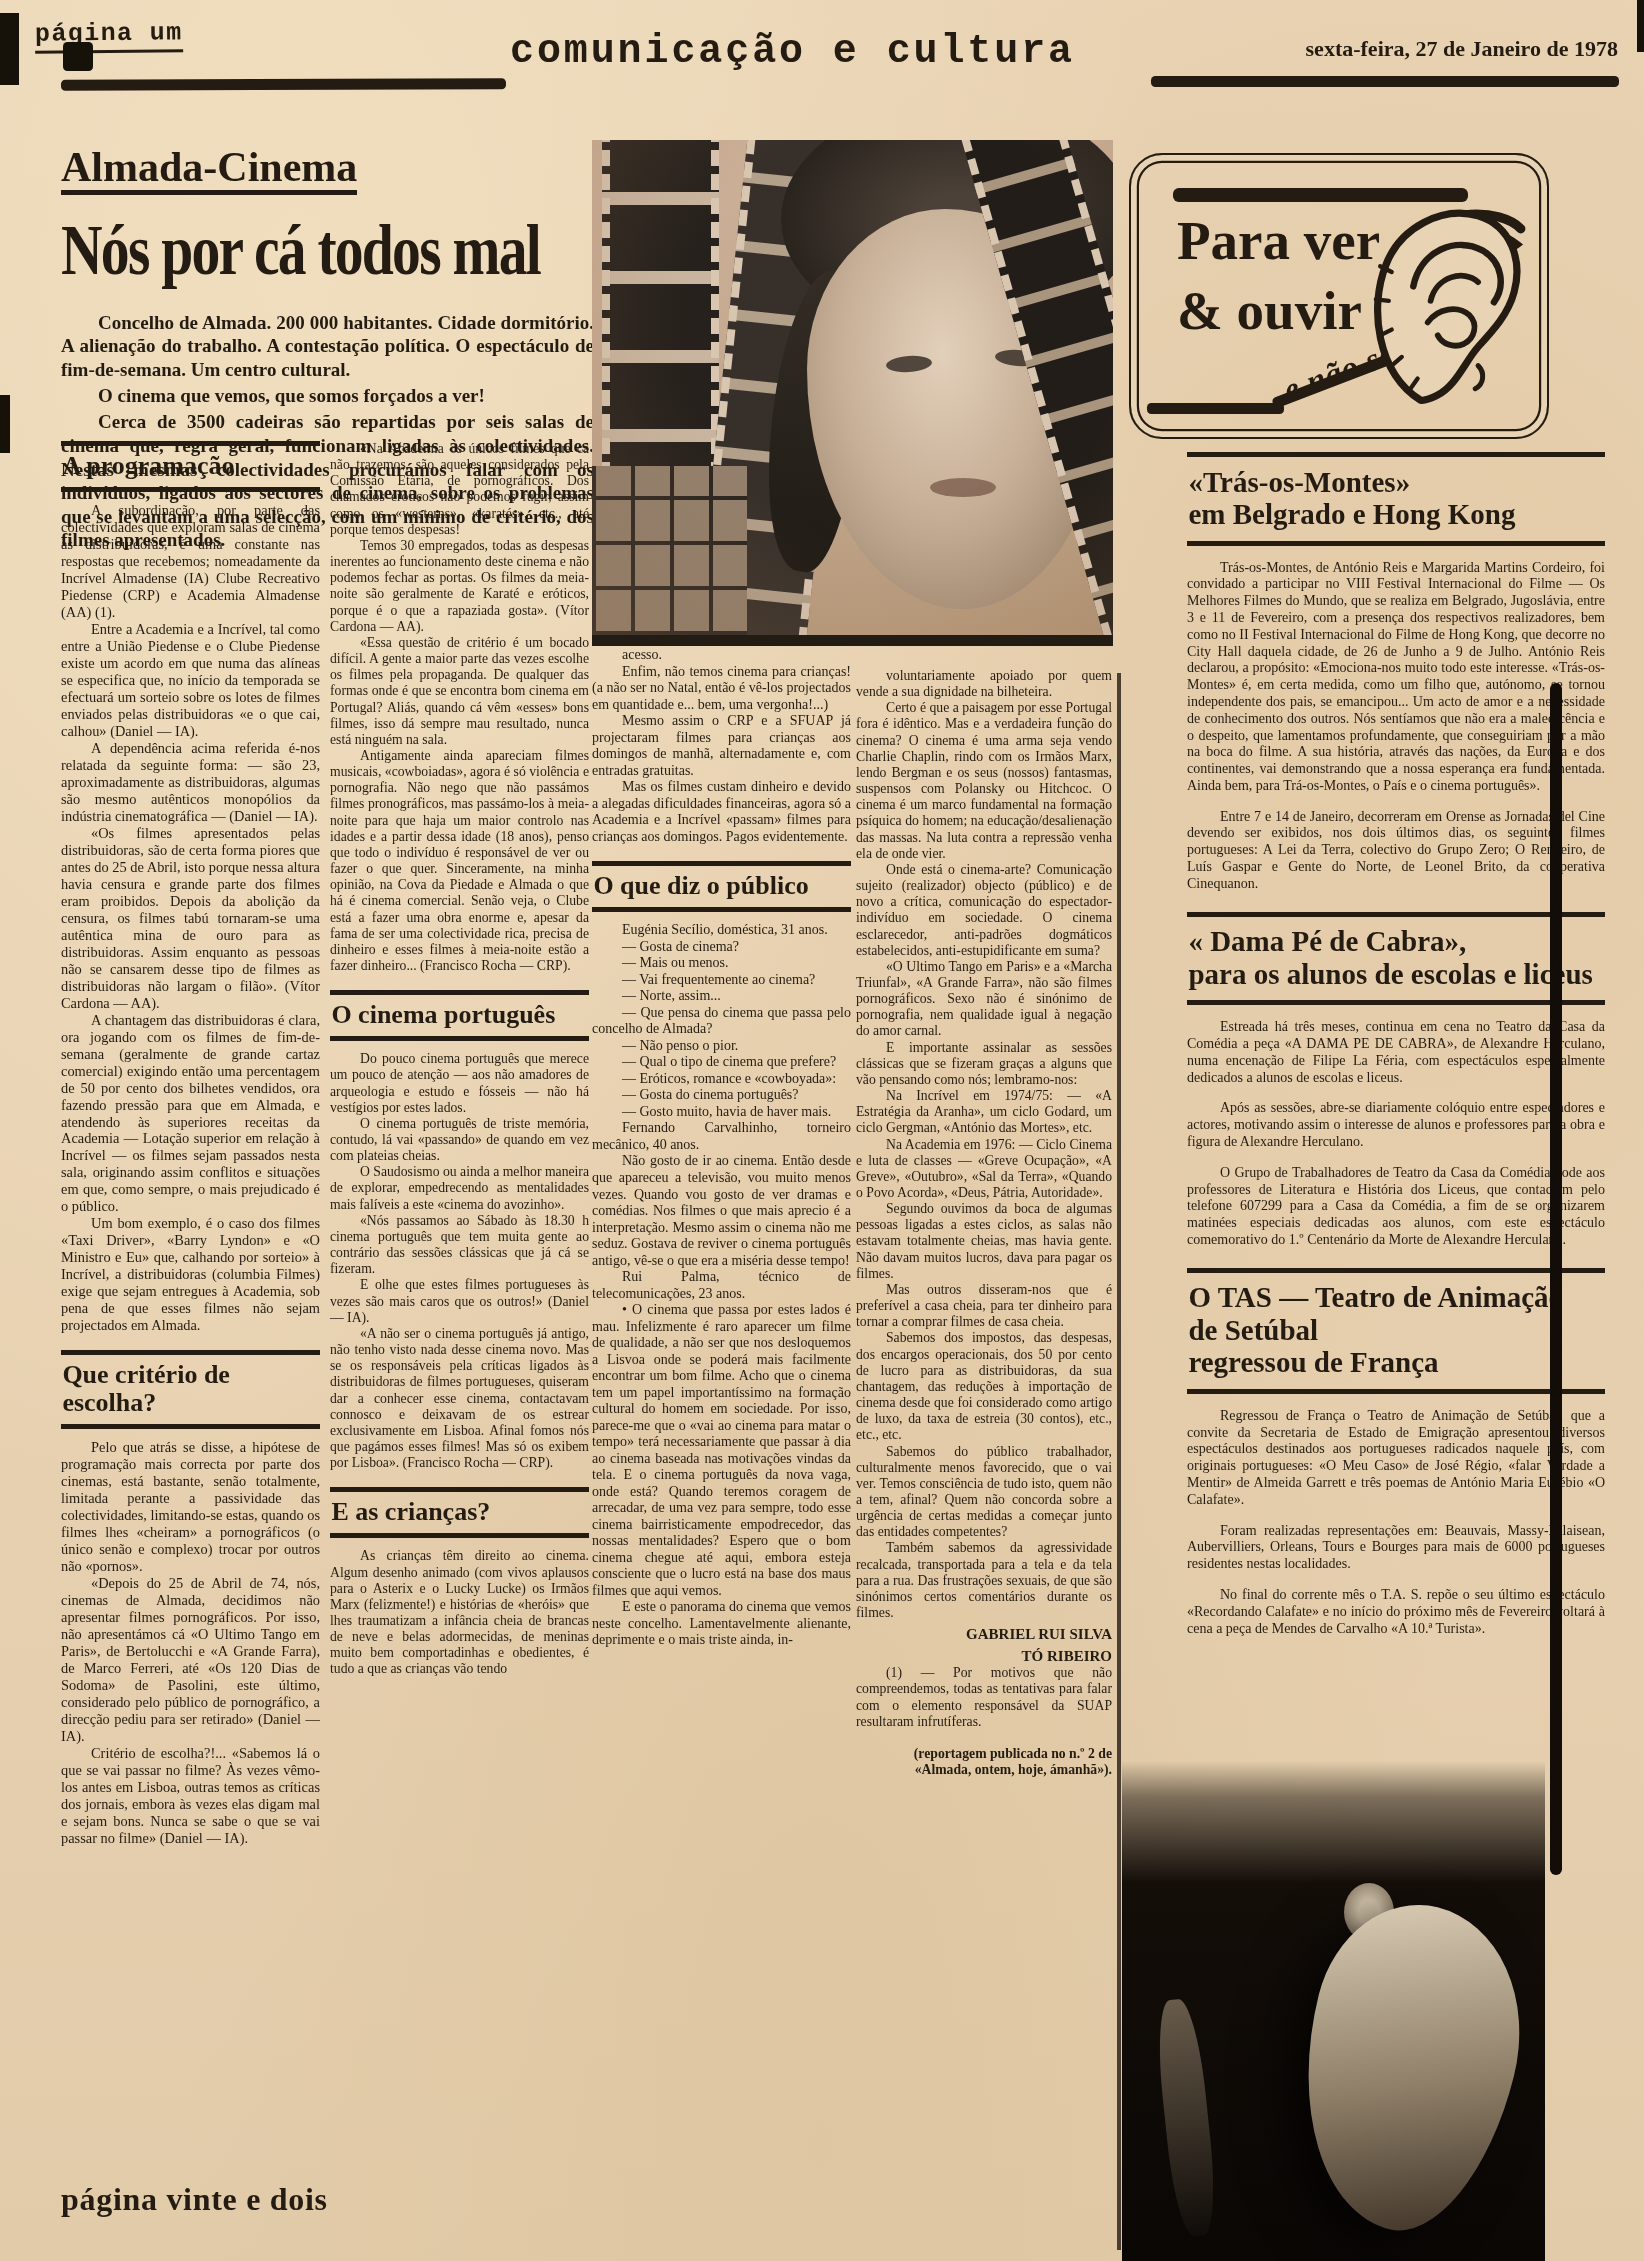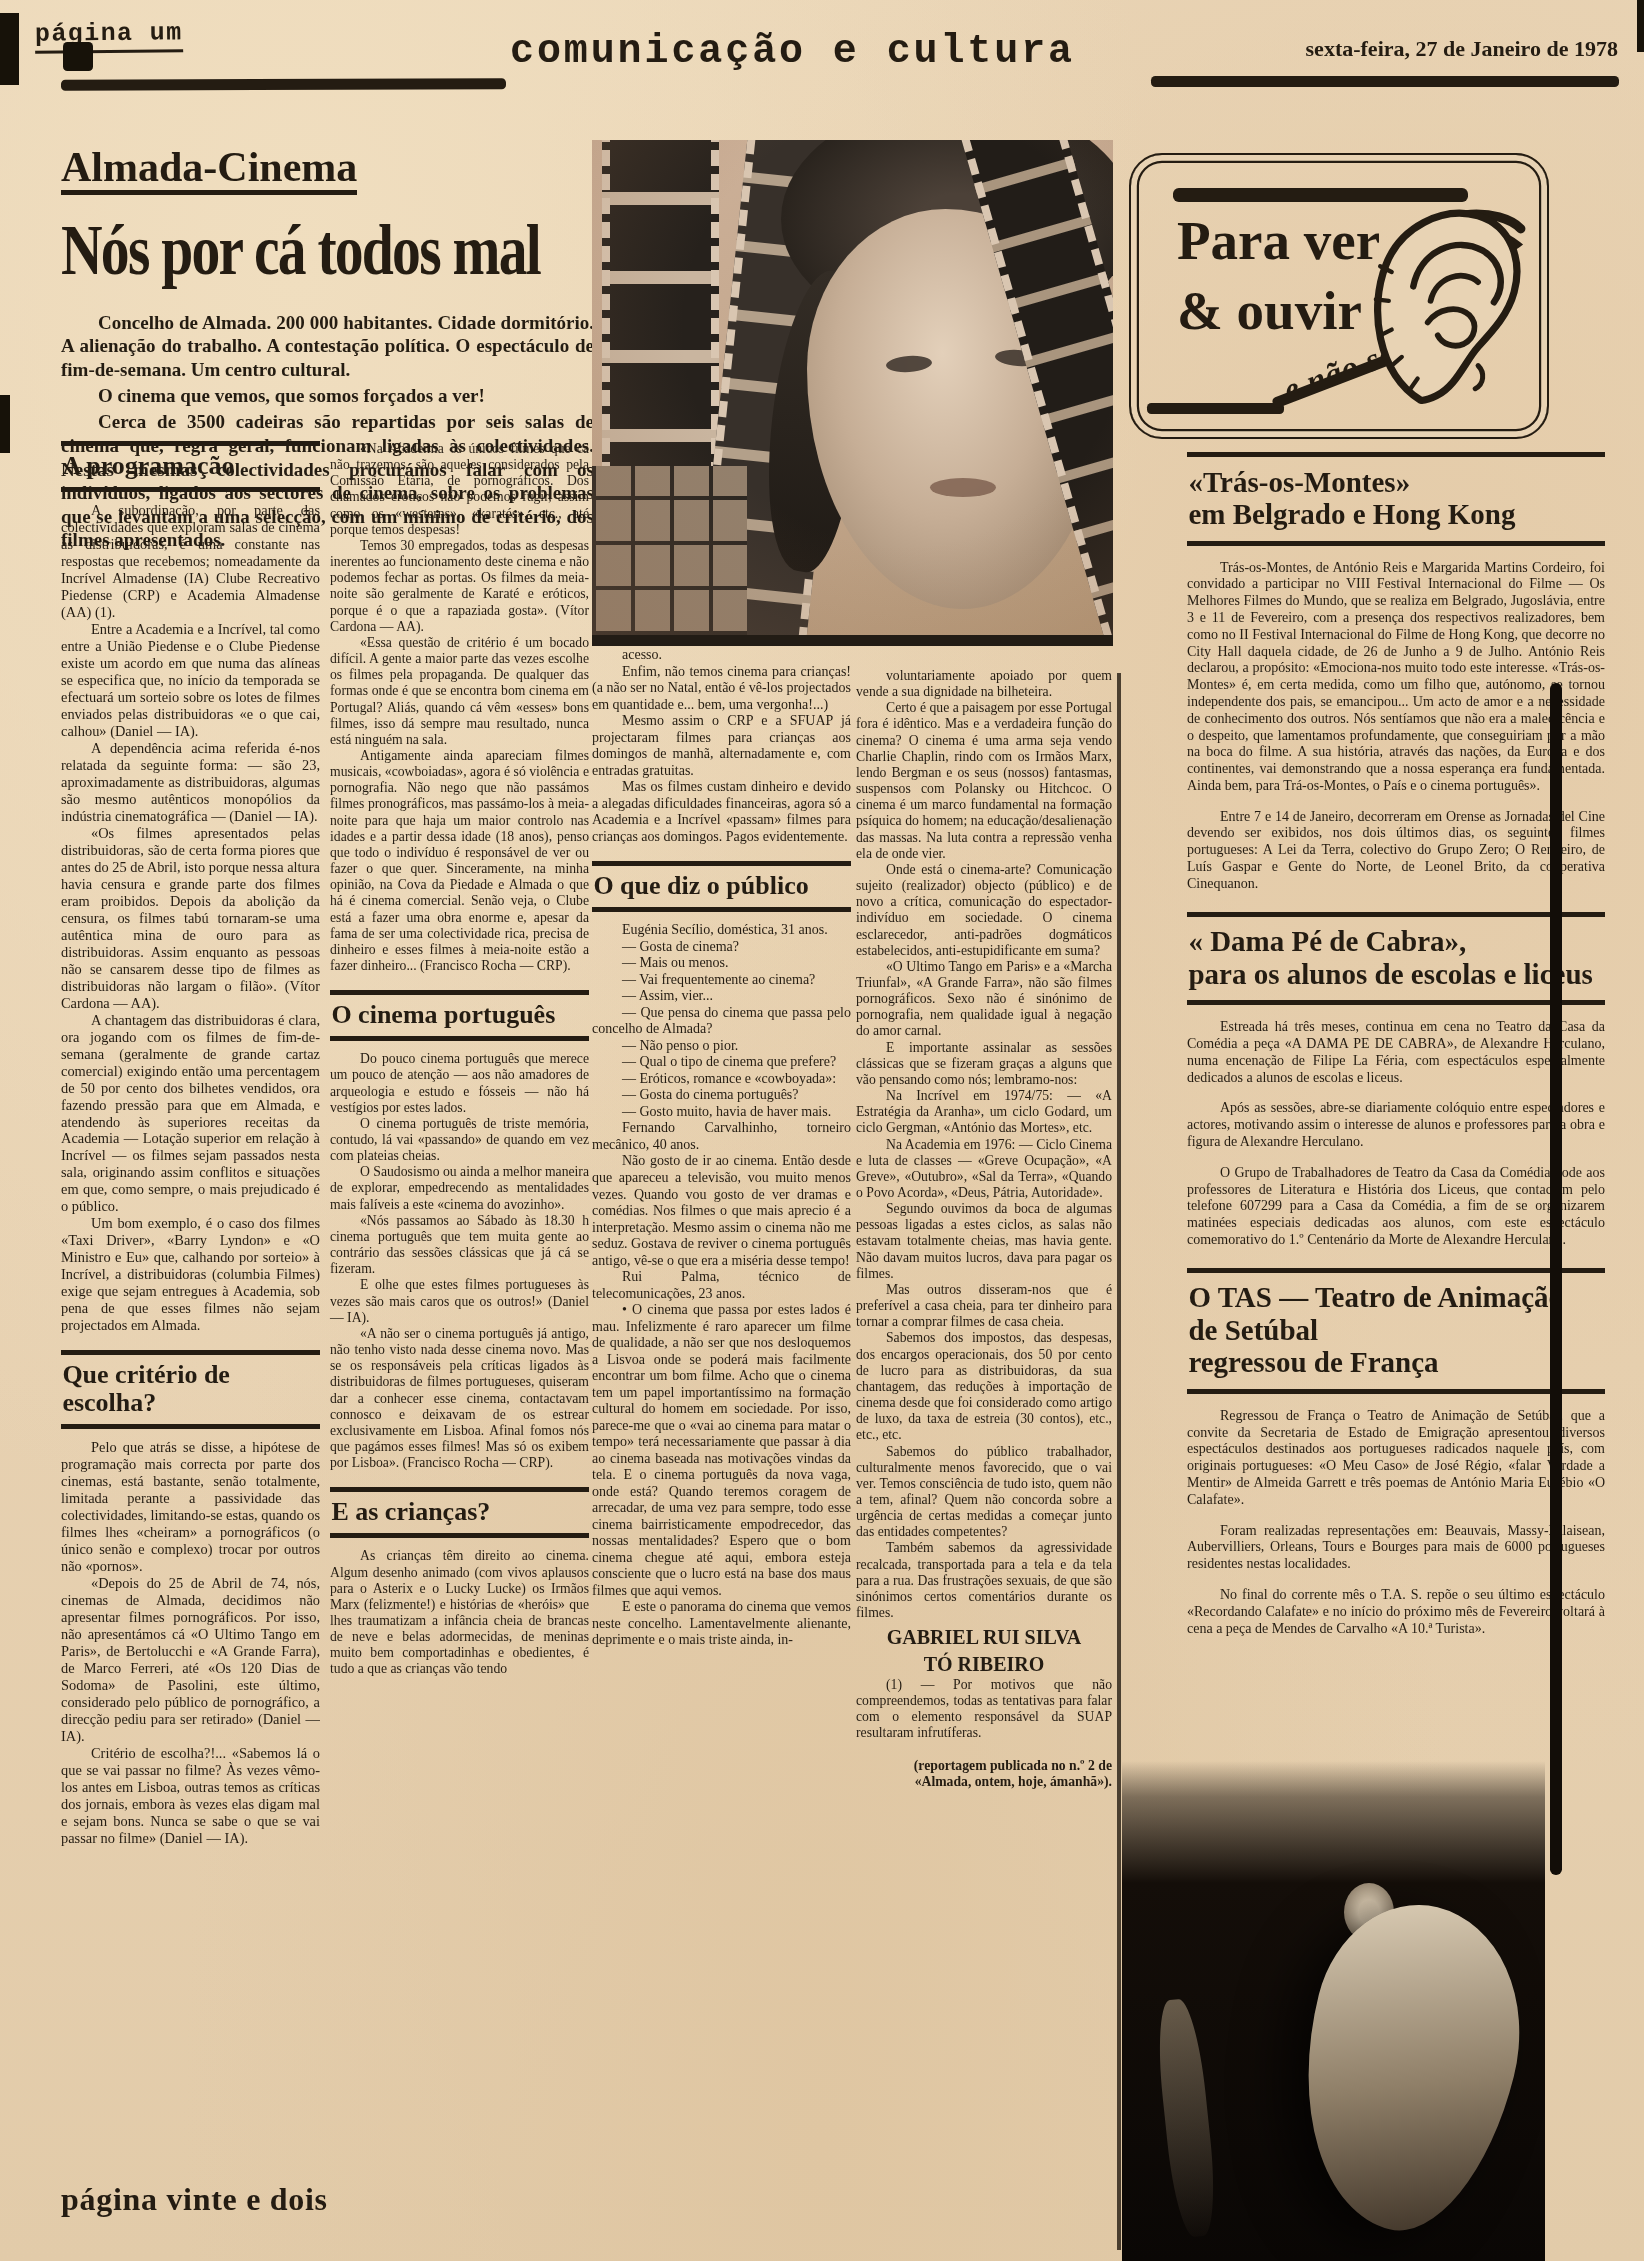--- a/index.html
+++ b/index.html
@@ -32,21 +32,21 @@
   .col{position:absolute;text-align:justify;line-height:1.18;}
   .col p{margin:0;}
   .para{text-indent:30px;}
   .col1{left:61px;top:441px;width:259px;font-size:14.4px;}
   .col2{left:330px;top:441px;width:259px;font-size:13.7px;}
   .col3{left:592px;top:647px;width:259px;font-size:14px;}
   .col4{left:856px;top:668px;width:256px;font-size:13.7px;}
   h3.sec-head{font-size:26px;font-weight:bold;border-top:5px solid #241c12;border-bottom:5px solid #241c12;
       padding:5.8px 1.4px 7.2px;margin:16px 0 10px;line-height:1.08;text-indent:0;text-align:left;}
   .col > h3.sec-head:first-child{margin-top:0;}
-  .sig{font-weight:bold;text-align:center;font-size:20px;margin-top:4.3px !important;text-indent:0;}
+  .sig{font-weight:bold;text-align:right;font-size:15px;margin-top:4.3px !important;text-indent:0;}
   .note{font-weight:bold;margin-top:16px !important;text-indent:0;text-align:right;}
   
   .sidebar{position:absolute;left:1187px;top:452px;width:418px;font-size:14px;text-align:justify;line-height:1.2;}
   .sidebar h3.sec-head{font-size:29px;padding:8.6px 1.4px 10px;margin:19px 0 11.5px;white-space:pre-line;line-height:1.12;}
   .sidebar > h3.sec-head:first-child{margin-top:0;}
   .sidebar .para{text-indent:33px;}
   
   .promo-box{position:absolute;left:1129px;top:153px;width:416px;height:282px;border:2.9px solid #241c12;
       border-radius:33px;box-shadow:inset 0 0 0 5.8px #e8d3b4, inset 0 0 0 8px #241c12;}
   .promo-bar-top{position:absolute;left:42px;top:33px;width:295px;height:13.7px;border-radius:5.8px;}
@@ -159,21 +159,21 @@
   <div class="col col3">
       <p class="para">acesso.</p>
       <p class="para">Enfim, não temos cinema para crianças! (a não ser no Natal, então é vê-los projectados em quantidade e... bem, uma vergonha!...)</p>
       <p class="para">Mesmo assim o CRP e a SFUAP já projectaram filmes para crianças aos domingos de manhã, alternadamente e, com entradas gratuitas.</p>
       <p class="para">Mas os filmes custam dinheiro e devido a alegadas dificuldades financeiras, agora só a Academia e a Incrível «passam» filmes para crianças aos domingos. Pagos evidentemente.</p>
       <h3 class="sec-head">O que diz o público</h3>
       <p class="para">Eugénia Secílio, doméstica, 31 anos.</p>
       <p class="para">— Gosta de cinema?</p>
       <p class="para">— Mais ou menos.</p>
       <p class="para">— Vai frequentemente ao cinema?</p>
-      <p class="para">— Assim, vier...</p>
+      <p class="para">— Norte, assim...</p>
       <p class="para">— Que pensa do cinema que passa pelo concelho de Almada?</p>
       <p class="para">— Não penso o pior.</p>
       <p class="para">— Qual o tipo de cinema que prefere?</p>
       <p class="para">— Eróticos, romance e «cowboyada»:</p>
       <p class="para">— Gosta do cinema português?</p>
       <p class="para">— Gosto muito, havia de haver mais.</p>
       <p class="para">Fernando Carvalhinho, torneiro mecânico, 40 anos.</p>
       <p class="para">Não gosto de ir ao cinema. Então desde que apareceu a televisão, vou muito menos vezes. Quando vou gosto de ver dramas e comédias. Nos filmes o que mais aprecio é a interpretação. Mesmo assim o cinema não me seduz. Gostava de reviver o cinema português antigo, vê-se o que era a miséria desse tempo!</p>
       <p class="para">Rui Palma, técnico de telecomunicações, 23 anos.</p>
       <p class="para">• O cinema que passa por estes lados é mau. Infelizmente é raro aparecer um filme de qualidade, a não ser que nos desloquemos a Lisvoa onde se poderá mais facilmente encontrar um bom filme. Acho que o cinema tem um papel importantíssimo na formação cultural do homem em sociedade. Por isso, parece-me que o «vai ao cinema para matar o tempo» terá necessariamente que passar à dia ao cinema baseada nas motivações vindas da tela. E o cinema português da nova vaga, onde está? Quando teremos coragem de arrecadar, de uma vez para sempre, todo esse cinema bairristicamente empodrecedor, das nossas mentalidades? Espero que o bom cinema chegue até aqui, embora esteja consciente que o lucro está na base dos maus filmes que aqui vemos.</p>

